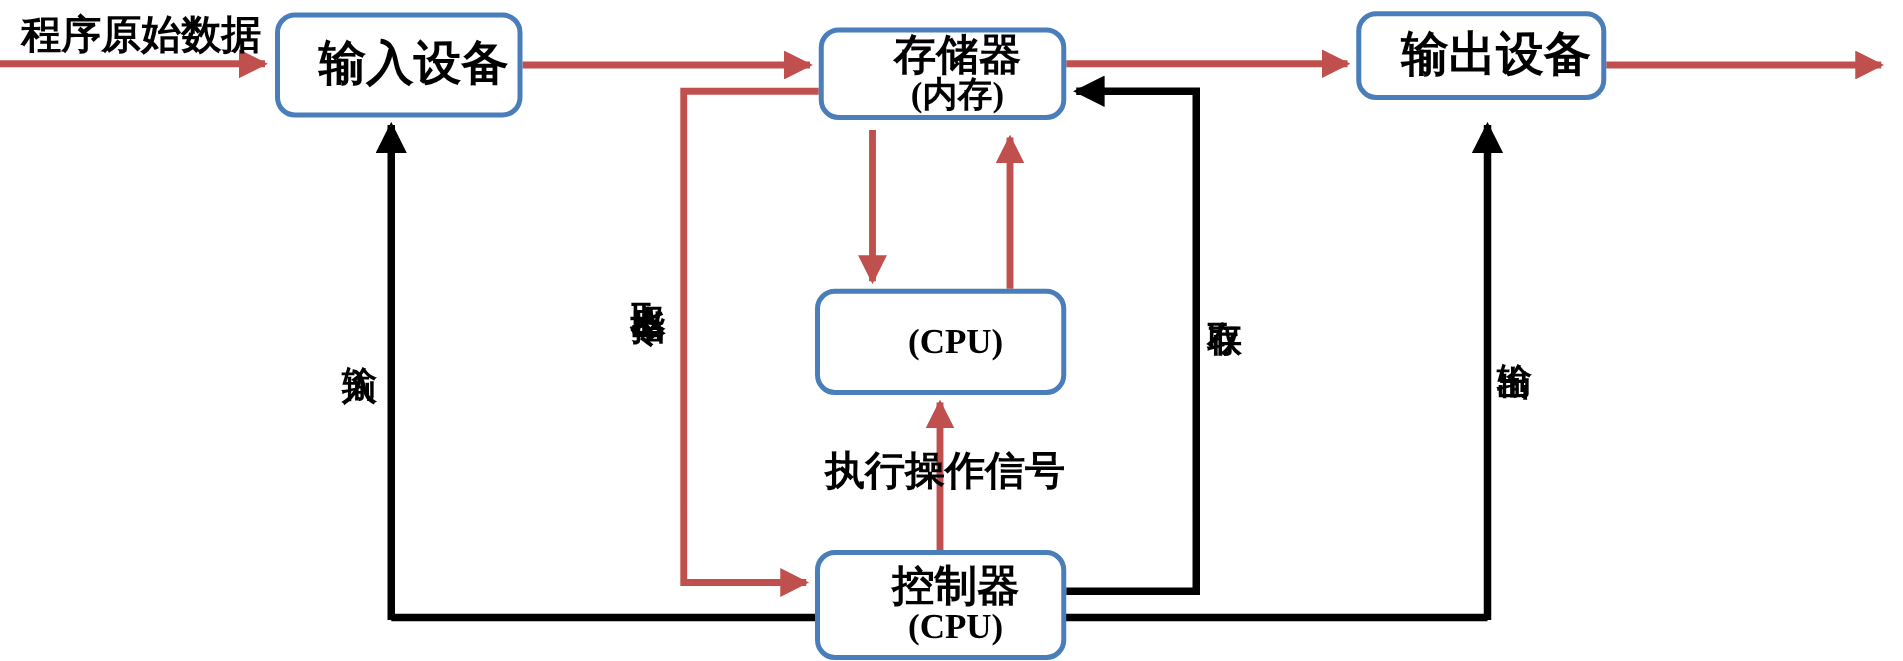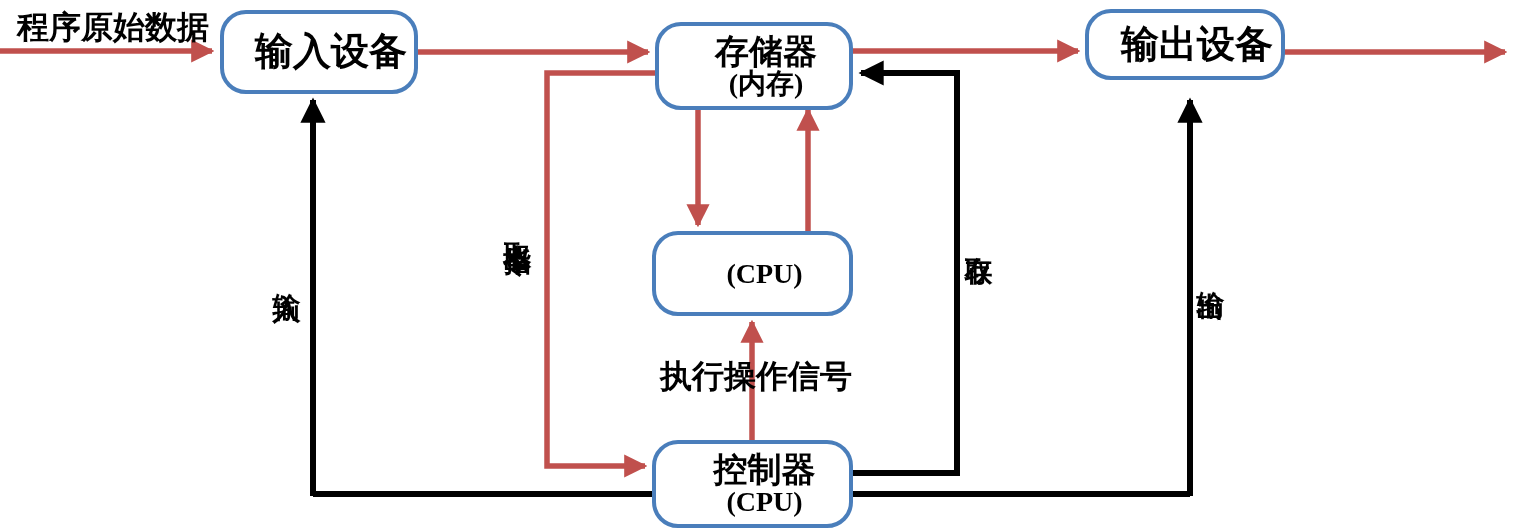--- a/index.html
+++ b/index.html
@@ -16,21 +16,21 @@
     position: absolute;
     left: 0; top: 0;
     width: 1522px; height: 529px;
     z-index: 1;
   }
   .box {
     position: absolute;
     z-index: 2;
     box-sizing: border-box;
     border: 4px solid #4a7ebb;
-    border-radius: 26px;
+    border-radius: 16px;
     background: #ffffff;
     display: flex;
     flex-direction: column;
     align-items: center;
     justify-content: center;
     font-weight: bold;
     text-align: center;
     padding-left: 24px;
   }
   .box .line1 { font-size: 38px; line-height: 1.05; white-space: nowrap; }
@@ -84,21 +84,21 @@
     <path d="M 698 104 V 225" fill="none" stroke="#c0504d" stroke-width="5.5" marker-end="url(#arrow-red)"></path>
     <path d="M 808 231 V 110" fill="none" stroke="#c0504d" stroke-width="5.5" marker-end="url(#arrow-red)"></path>
     <path d="M 752 440 V 322" fill="none" stroke="#c0504d" stroke-width="5.5" marker-end="url(#arrow-red)"></path>
     <path d="M 655 73 H 547 V 466 H 645" fill="none" stroke="#c0504d" stroke-width="5.5" marker-end="url(#arrow-red)"></path>
   </svg>
 
   <div class="box" style="left:220px; top:10px; width:198px; height:84px;">
     <span class="line1">输入设备</span>
   </div>
 
-  <div class="box two" style="left:655px; top:22px; width:198px; height:88px;text-align:right;">
+  <div class="box two" style="left:655px; top:22px; width:198px; height:74px;text-align:right;">
     <span class="line1">存储器</span>
     <span class="line2">(内存)</span>
   </div>
 
   <div class="box" style="left:1085px; top:9px; width:200px; height:71px;">
     <span class="line1">输出设备</span>
   </div>
 
   <div class="box two" style="left:652px; top:231px; width:201px; height:85px;">
     <span class="line2">(CPU)</span>

